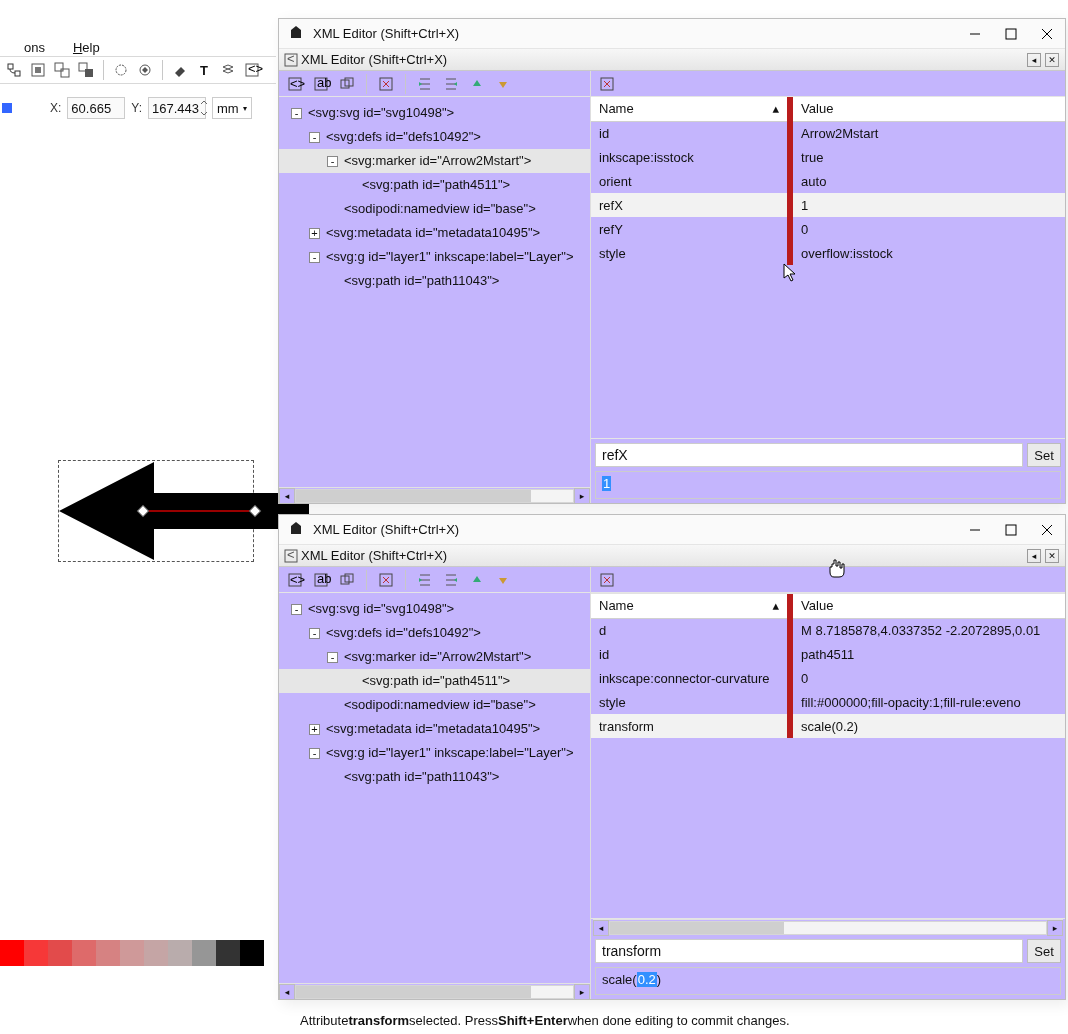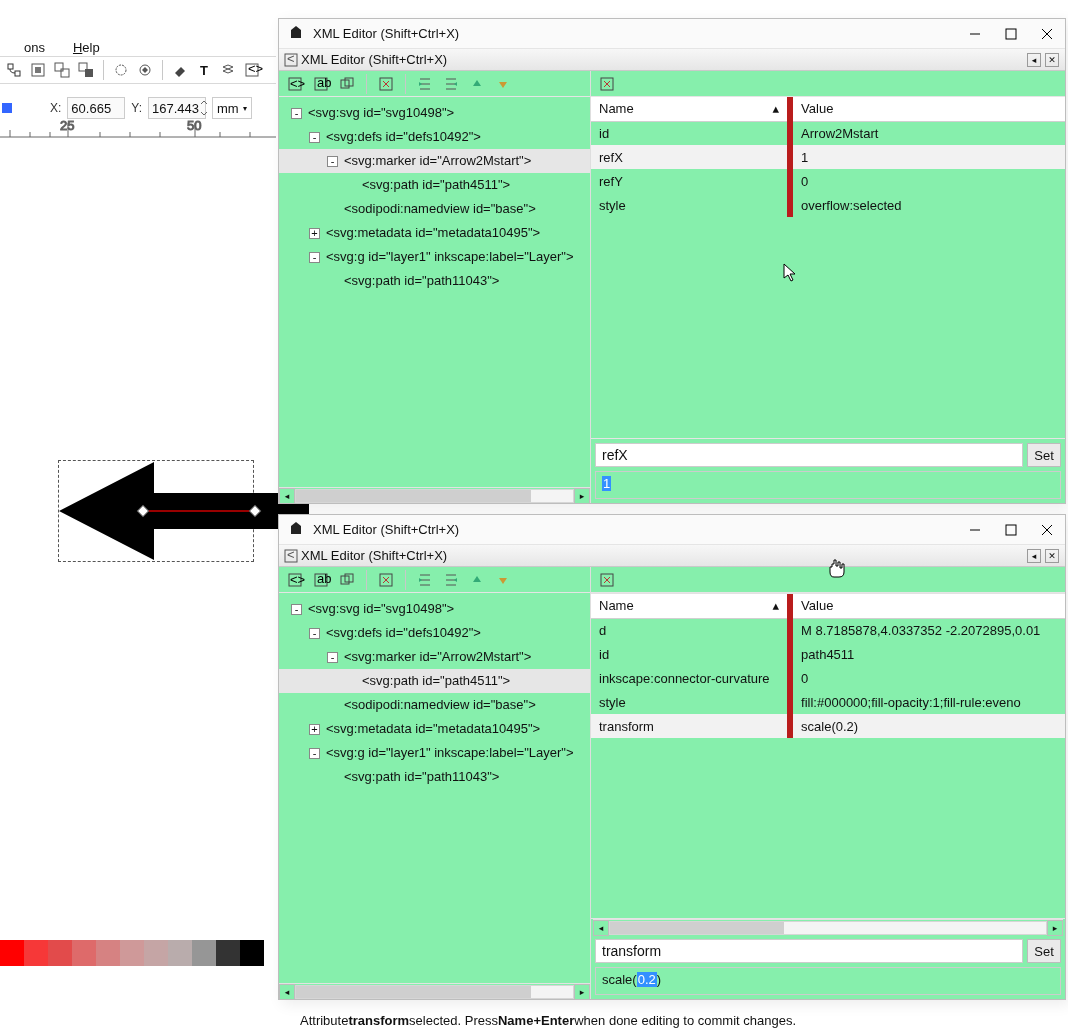--- a/index.html
+++ b/index.html
@@ -17,21 +17,21 @@
   .unit-dd{width:40px;height:22px;border:1px solid #ccc;display:flex;align-items:center;justify-content:space-between;padding:4px 4px;font-size:12px;}
   .ruler{position:absolute;top:120px;left:0;width:276px;height:18px;font-size:9px;overflow:hidden;}
   .canvas-area{position:absolute;top:140px;left:0;width:276px;height:800px;background:#fff;}
   .arrow-sel{position:absolute;left:58px;top:320px;width:196px;height:102px;border:1px dashed #555;display:flex;align-items:center;}
   .palette{position:absolute;top:940px;left:0;width:276px;height:26px;display:flex;}
   .sw{flex:0 0 24px;height:26px;}
   .status-main{position:absolute;top:1008px;left:0;width:276px;height:24px;display:flex;align-items:center;padding-left:2px;font-size:13px;}
   .status-xml{position:absolute;top:1008px;left:296px;width:786px;height:24px;display:flex;align-items:center;padding-left:4px;font-size:13px;}
   .status-xml b{font-weight:600;}
   
-  .win{position:absolute;background:#86efac;border:1px solid #bdbdbd;box-shadow:4px 4px 14px rgba(0,0,0,0.08);display:flex;flex-direction:column;}
+  .win{position:absolute;background:#c4b5fd;border:1px solid #bdbdbd;box-shadow:4px 4px 14px rgba(0,0,0,0.08);display:flex;flex-direction:column;}
   .win-tb{height:30px;background:#fafafa;border-bottom:1px solid #e5e5e5;display:flex;align-items:center;padding:0 8px;gap:8px;}
   .win-tb .title{flex:1;font-size:13px;}
   .win-ctrl{display:flex;gap:16px;align-items:center;}
   .win-ctrl div{width:20px;height:20px;display:flex;align-items:center;justify-content:center;}
   .panel-tb{height:22px;background:linear-gradient(#f7f7f7,#e6e6e6);border-bottom:1px solid #c9c9c9;display:flex;align-items:center;padding:0 6px;font-size:13px;}
   .panel-tb .gap{flex:1;}
   .panel-tb .pctl{width:14px;height:14px;border:1px solid #9a9a9a;margin-left:4px;display:flex;align-items:center;justify-content:center;font-size:9px;}
   .tools-row{height:26px;display:flex;align-items:center;gap:6px;padding:2px 6px;border-bottom:1px solid #e5e5e5;}
   .split{display:flex;flex:1;min-height:0;}
   .tree-pane{flex:0 0 312px;border-right:1px solid #dedede;display:flex;flex-direction:column;min-width:0;}
@@ -145,39 +145,20 @@
       <svg width="10" height="16" style="margin-left:auto">
           <path d="M2 4 L5 1 L8 4 M2 12 L5 15 L8 12" fill="none" stroke="#666"></path>
         </svg>
     </div>
     <div class="unit-dd">
       <span>mm</span>
         <span class="chevy">▾</span>
     </div>
   </div>
 
-  <div class="ruler">
-    <svg width="276" height="18">
-      <line x1="0" y1="17" x2="276" y2="17" stroke="#666"></line>
-      <g stroke="#666">
-        <line x1="10" y1="10" x2="10" y2="17"></line>
-          <line x1="30" y1="12" x2="30" y2="17"></line>
-          <line x1="50" y1="12" x2="50" y2="17"></line>
-        <line x1="68" y1="3" x2="68" y2="17"></line>
-          <text x="60" y="10" font-size="9" fill="#333">25</text>
-        <line x1="100" y1="12" x2="100" y2="17"></line>
-          <line x1="130" y1="12" x2="130" y2="17"></line>
-          <line x1="160" y1="12" x2="160" y2="17"></line>
-        <line x1="195" y1="3" x2="195" y2="17"></line>
-          <text x="187" y="10" font-size="9" fill="#333">50</text>
-        <line x1="220" y1="12" x2="220" y2="17"></line>
-          <line x1="250" y1="12" x2="250" y2="17"></line>
-      </g>
-    </svg>
-  </div>
 
   <div class="canvas-area">
     <div class="arrow-sel">
       <svg width="210" height="102">
         <path d="M0 51 L95 2 L95 33 L250 33 L250 69 L95 69 L95 100 Z" fill="#000"></path>
         <line x1="84" y1="51" x2="196" y2="51" stroke="#cc0000" stroke-width="1.5"></line>
         <rect x="80" y="47" width="8" height="8" fill="#fff" stroke="#555" transform="rotate(45 84 51)"></rect>
         <rect x="192" y="47" width="8" height="8" fill="#fff" stroke="#555" transform="rotate(45 196 51)"></rect>
       </svg>
     </div>
@@ -194,21 +175,21 @@
       <div class="sw" style="background: rgb(185, 172, 172);"></div>
       <div class="sw" style="background: rgb(150, 150, 150);"></div>
       <div class="sw" style="background: rgb(51, 51, 51);"></div>
       <div class="sw" style="background: rgb(0, 0, 0);"></div>
     </div>
 
   <div class="status-xml">
     <span>Attribute </span>
       <b>transform</b>
       <span> selected. Press </span>
-      <b>Name+Enter</b>
+      <b>Shift+Enter</b>
       <span> when done editing to commit changes.</span>
   </div>
 
   <div class="win" style="left:278px;top:18px;width:788px;height:486px;">
     <div class="win-tb">
       <svg width="18" height="18">
           <path d="M9 1 L14 5 L14 13 L4 13 L4 5 Z" fill="#222"></path>
         </svg>
       <div class="title">XML Editor (Shift+Ctrl+X)</div>
       <div class="win-ctrl">
@@ -324,31 +305,39 @@
                 <tr>
               <th class="name-col"><span>Name</span><span style="float:right">▴</span></th>
               <th>Value</th>
             </tr>
               </thead>
             <tbody id="attrs-w1">
                 <tr>
                   <td class="name-col">id</td>
                   <td>Arrow2Mstart</td>
                 </tr>
+                <tr>
+                  <td class="name-col">inkscape:isstock</td>
+                  <td>true</td>
+                </tr>
+                <tr>
+                  <td class="name-col">orient</td>
+                  <td>auto</td>
+                </tr>
                 <tr class="rsel">
                   <td class="name-col">refX</td>
                   <td>1</td>
                 </tr>
                 <tr>
                   <td class="name-col">refY</td>
                   <td>0</td>
                 </tr>
                 <tr>
                   <td class="name-col">style</td>
-                  <td>overflow:selected</td>
+                  <td>overflow:isstock</td>
                 </tr>
               </tbody>
           </table>
         </div>
         <div class="edit-area">
           <div class="edit-row">
             <input value="refX" style="">
             <button class="btn">Set</button>
           </div>
           <div class="val-box">

